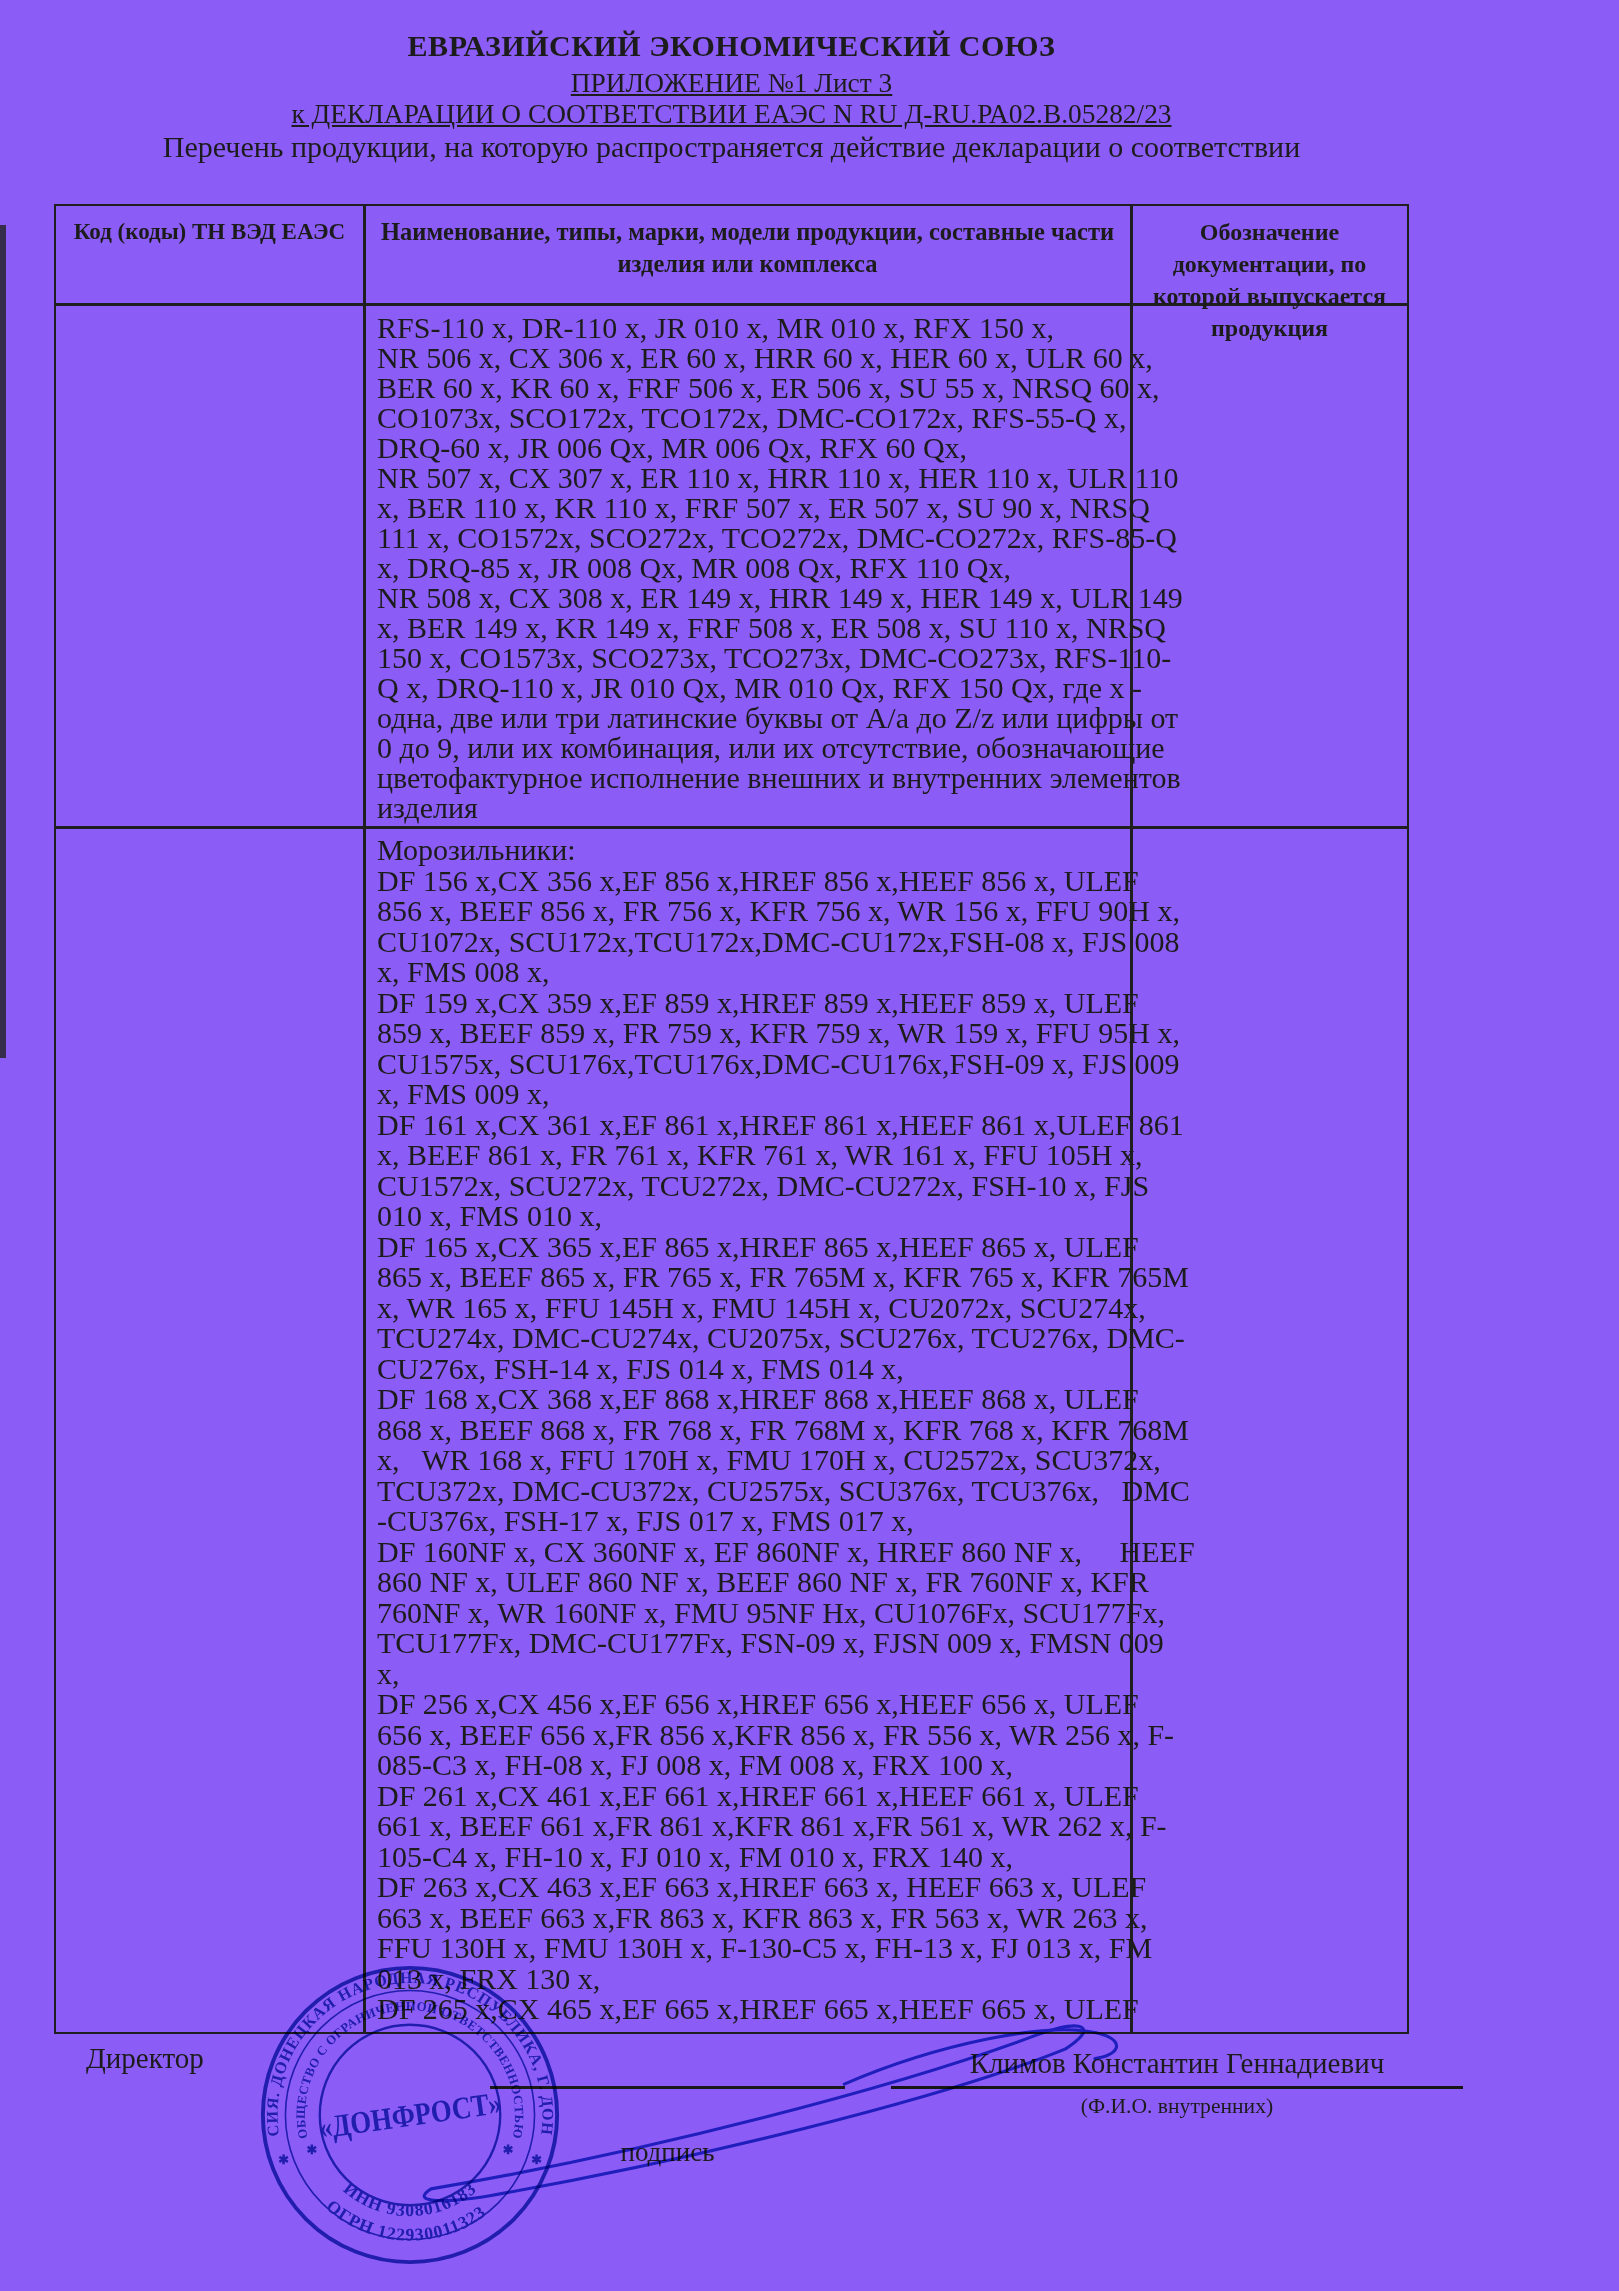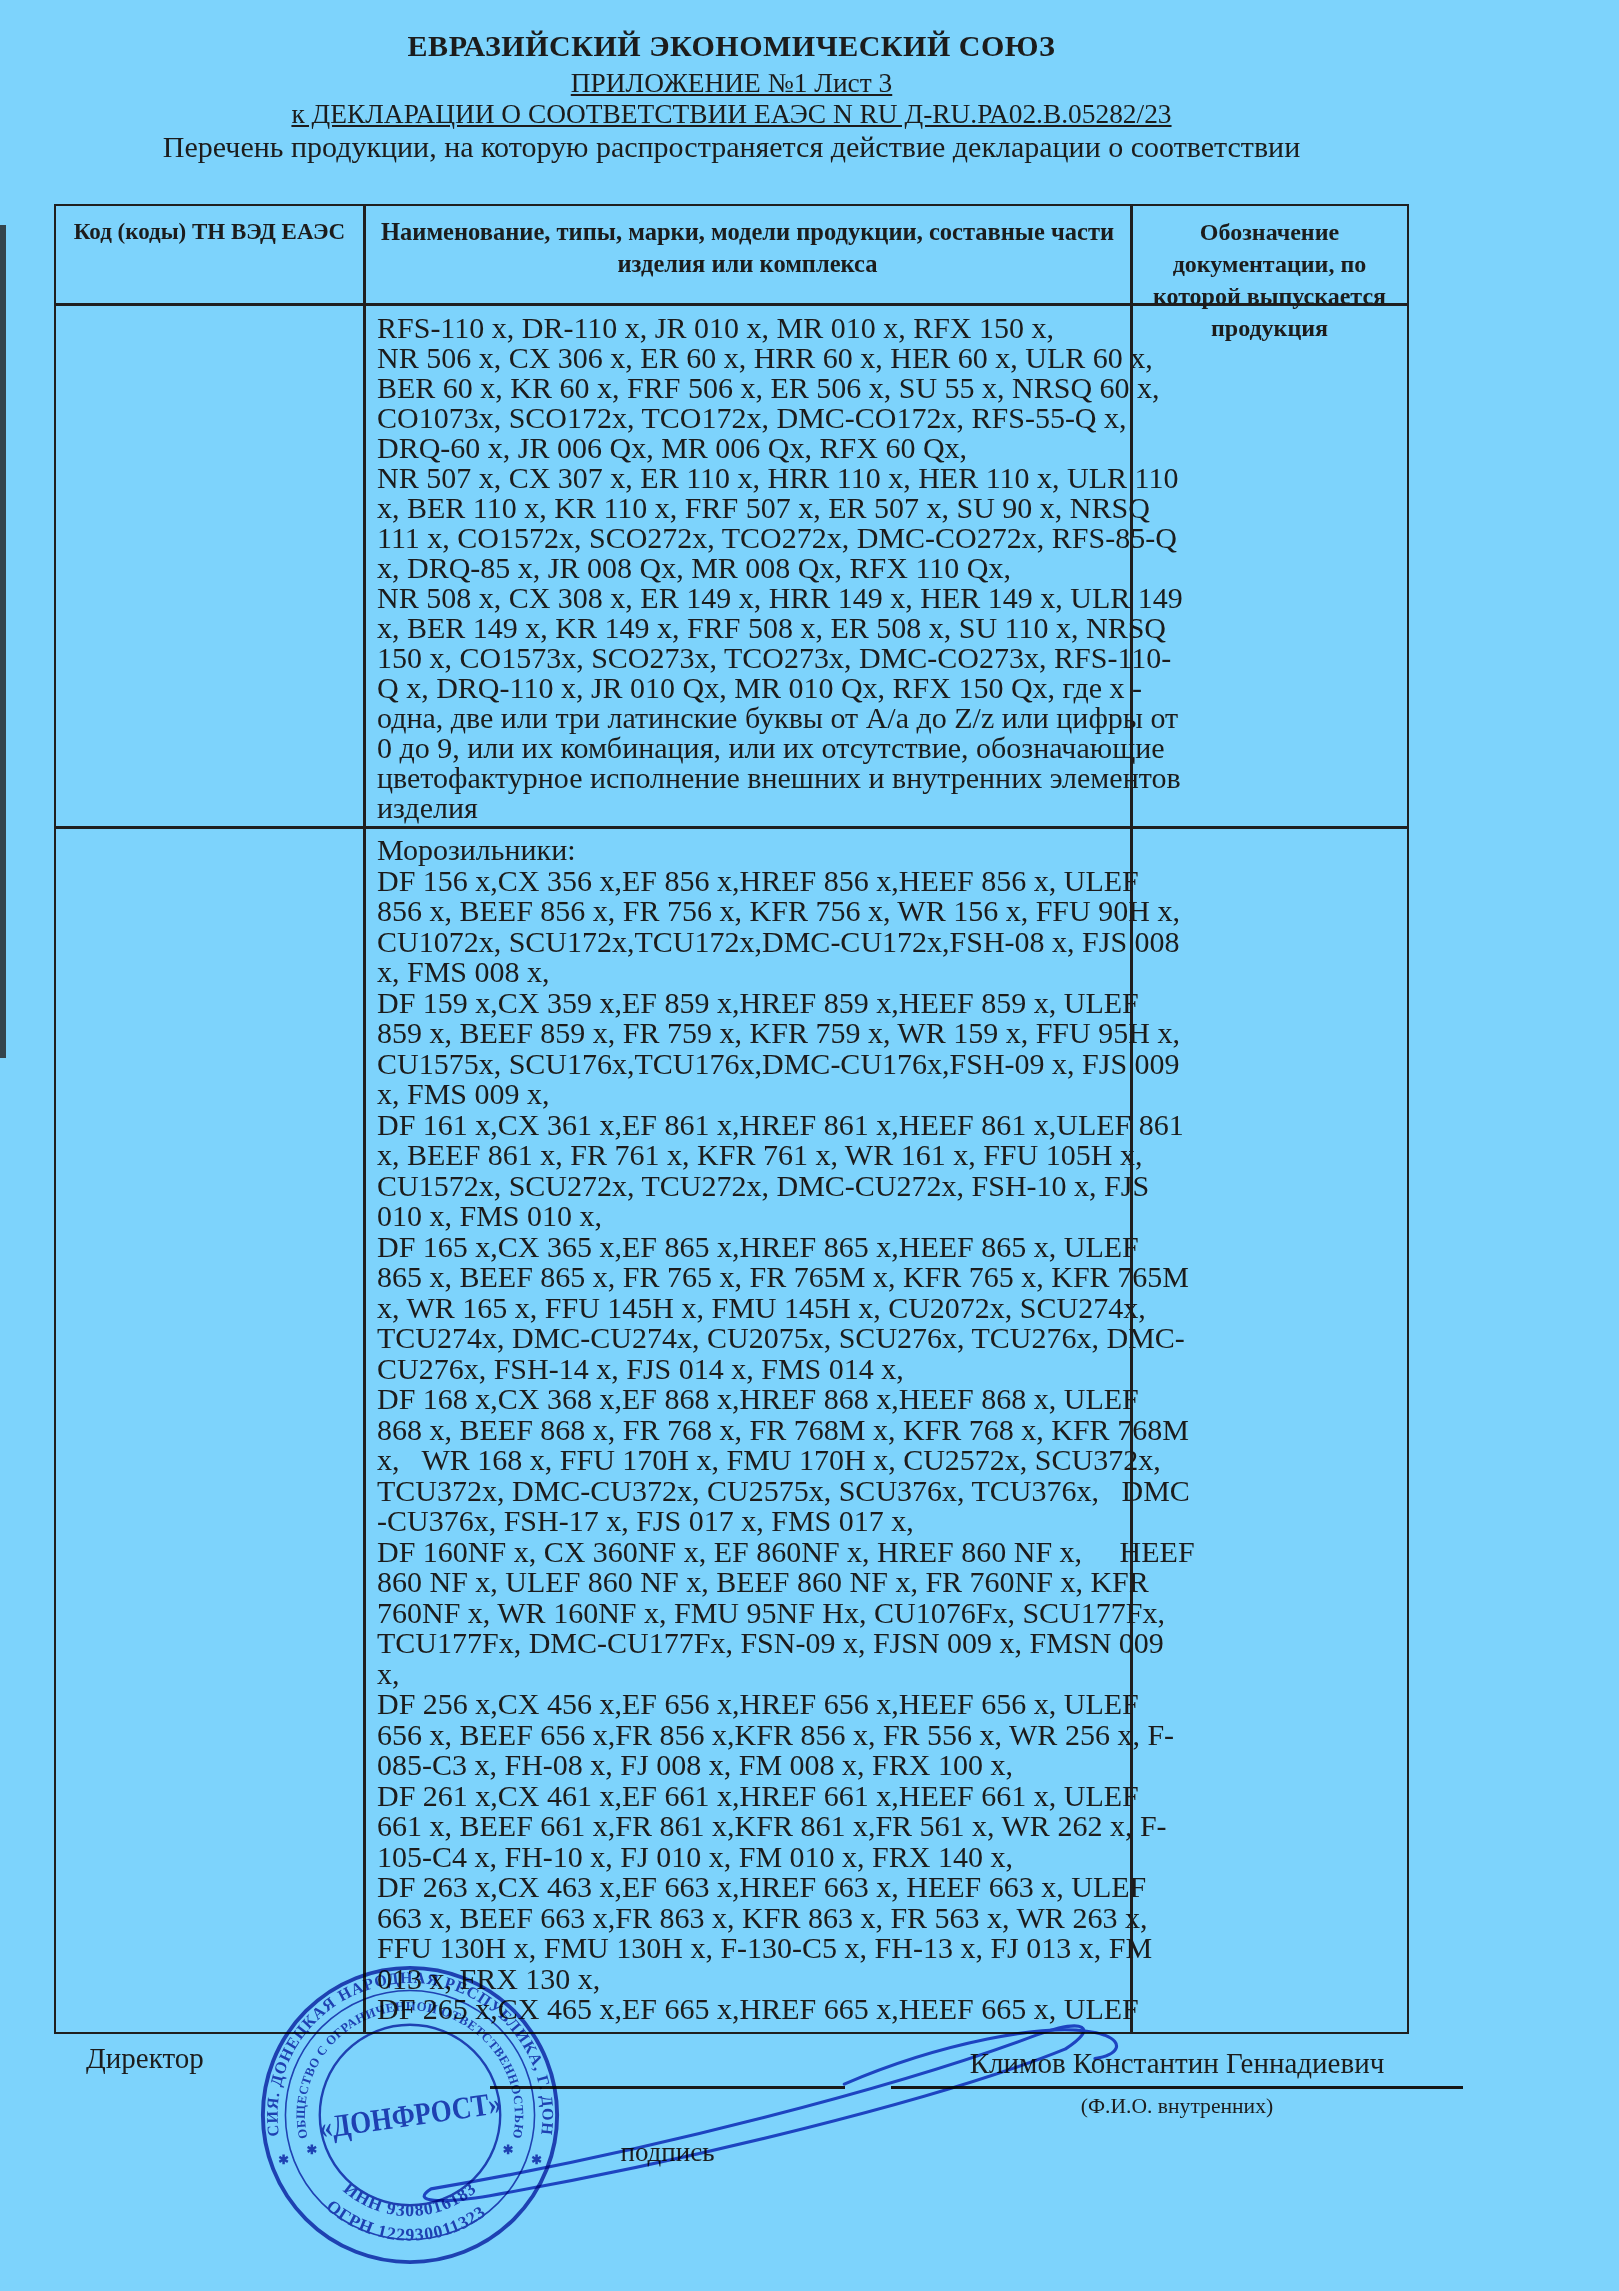--- a/index.html
+++ b/index.html
@@ -4,21 +4,21 @@
 <style>
   :root{
     --ink:#1c1c1c;
     --stamp-color:#2b3fae;
     --signature-color:#3a52c4;
   }
   html,body{margin:0;padding:0;background:#e8e8e6;}
   .page{
     position:relative;
     width:1619px;height:2292px;
-    background:#7dd3fc;
+    background:#8b5cf6;
     overflow:hidden;
     font-family:"Liberation Serif","DejaVu Serif",serif;
     color:var(--ink);
   }
   
   .scan-edge{position:absolute;left:0;top:225px;width:5.9px;height:833px;background:#202020;opacity:.8;}
 
   
   .doc-header{position:absolute;left:54px;top:0;width:1355px;text-align:center;}
   .doc-title{position:absolute;top:29px;left:0;width:100%;font-size:30px;font-weight:bold;letter-spacing:0.5px;}

